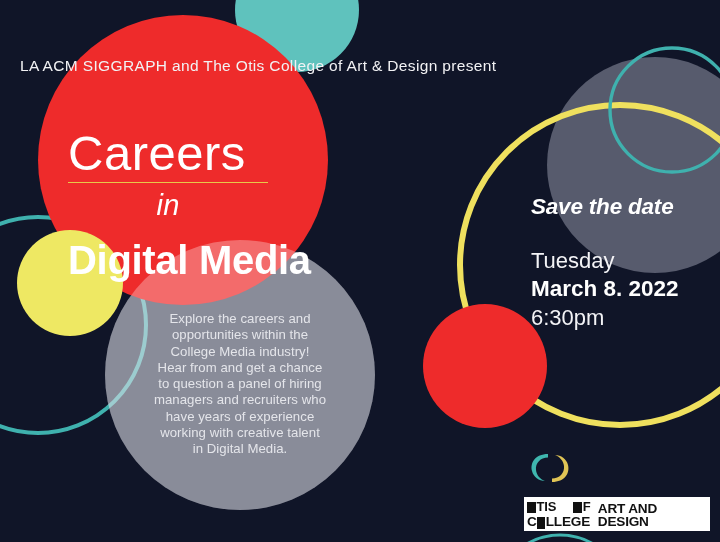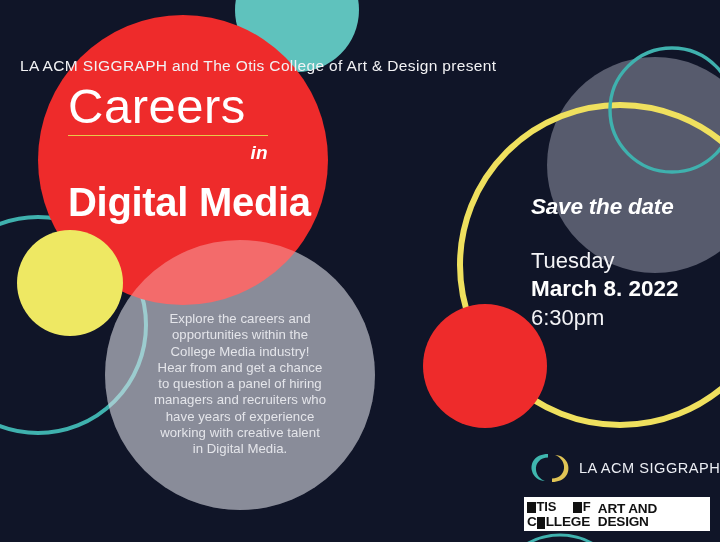--- a/index.html
+++ b/index.html
@@ -28,32 +28,33 @@
     white-space:nowrap;
   }
 
   #title-block { left:68px; top:82px; width:340px; }
   #careers {
     font-size:49px;
     font-weight:300;
     line-height:1.02;
     letter-spacing:.5px;
     color:#fff;
+    margin-top:47px;
   }
   #careers-rule {
     margin-top:3px;
     width:200px; height:1.5px;
     background:#e8c84a;
   }
   #in {
     margin-top:6px;
-    font-size:19px;
+    font-size:29px;
     font-style:italic;
-    font-weight:700;
-    text-align:right;
+    font-weight:400;
+    text-align:center;
     width:200px;
     color:#fff;
     letter-spacing:.3px;
   }
   #digital-media {
     margin-top:16px;
     font-size:40px;
     font-weight:bold;
     letter-spacing:-.3px;
     color:#fff;
@@ -212,21 +213,20 @@
     <div id="sdt-day">Tuesday</div>
     <div id="sdt-date">March 8. 2022</div>
     <div id="sdt-time">6:30pm</div>
   </div>
 
   <div id="siggraph-logo">
     <svg id="siggraph-mark" viewBox="0 0 44 38">
       <path d="M20 5 C7 5 2 14 4 22 C5.4 28 11 32 17 32 C12 30 8.5 26 8 21 C7.3 14 12.5 8.5 20 8.5 Z" fill="#3fb6ae"></path>
       <path d="M24 33 C37 33 42 24 40 16 C38.6 10 33 6 27 6 C32 8 35.5 12 36 17 C36.7 24 31.5 29.5 24 29.5 Z" fill="#e0c455"></path>
     </svg>
-    <span id="siggraph-word">LA ACM SIGGRAPH</span>
   </div>
 
   <div id="otis-logo">
     <div class="otis-row r1">
       <span class="osq"></span>
       <span>TIS</span>
       <span class="ogap"></span>
       <span class="osq"></span>
       <span>F</span>
     </div>

